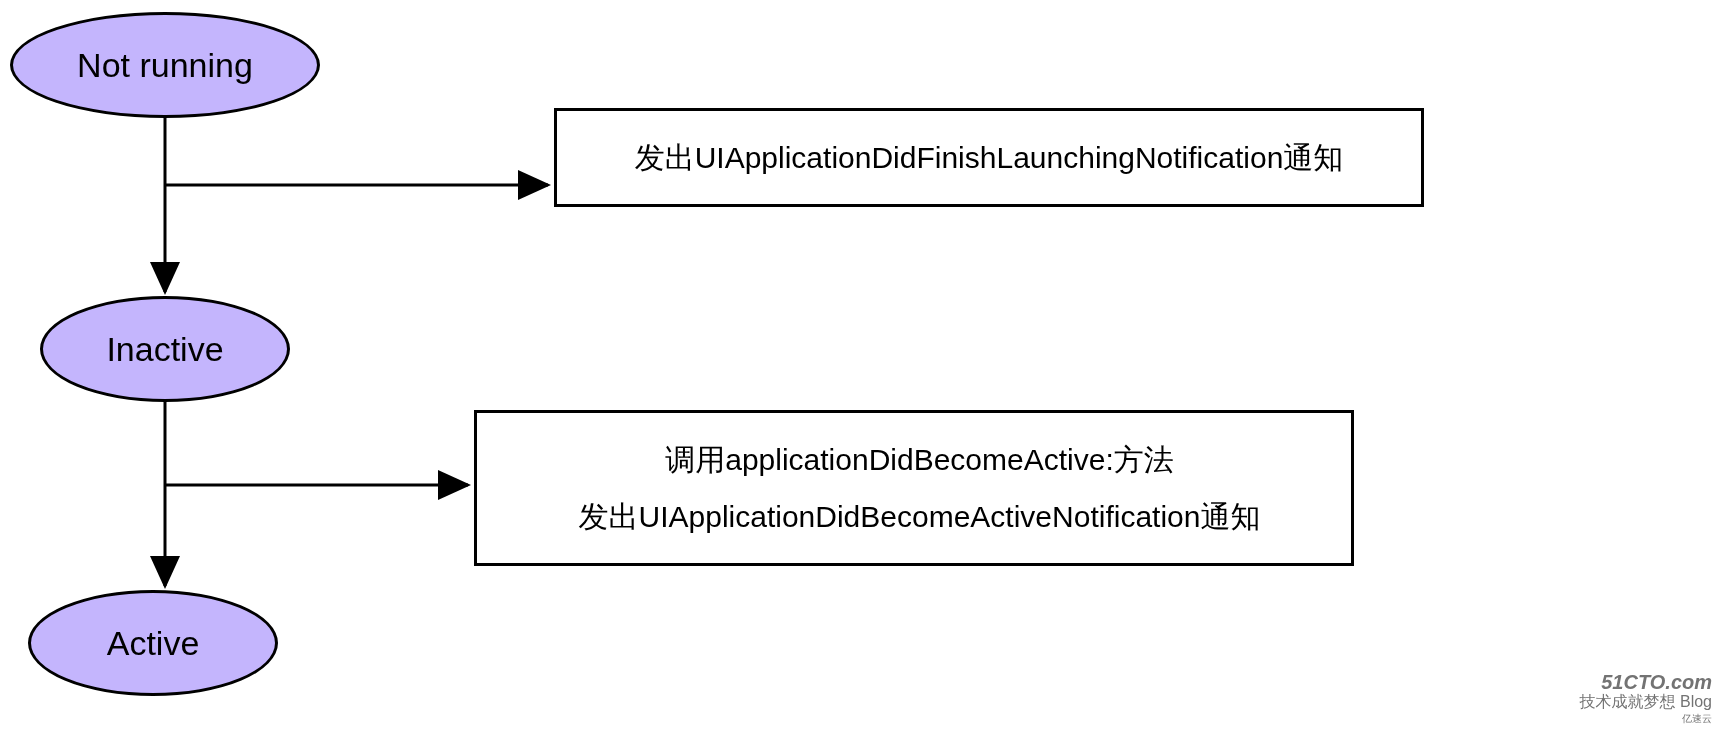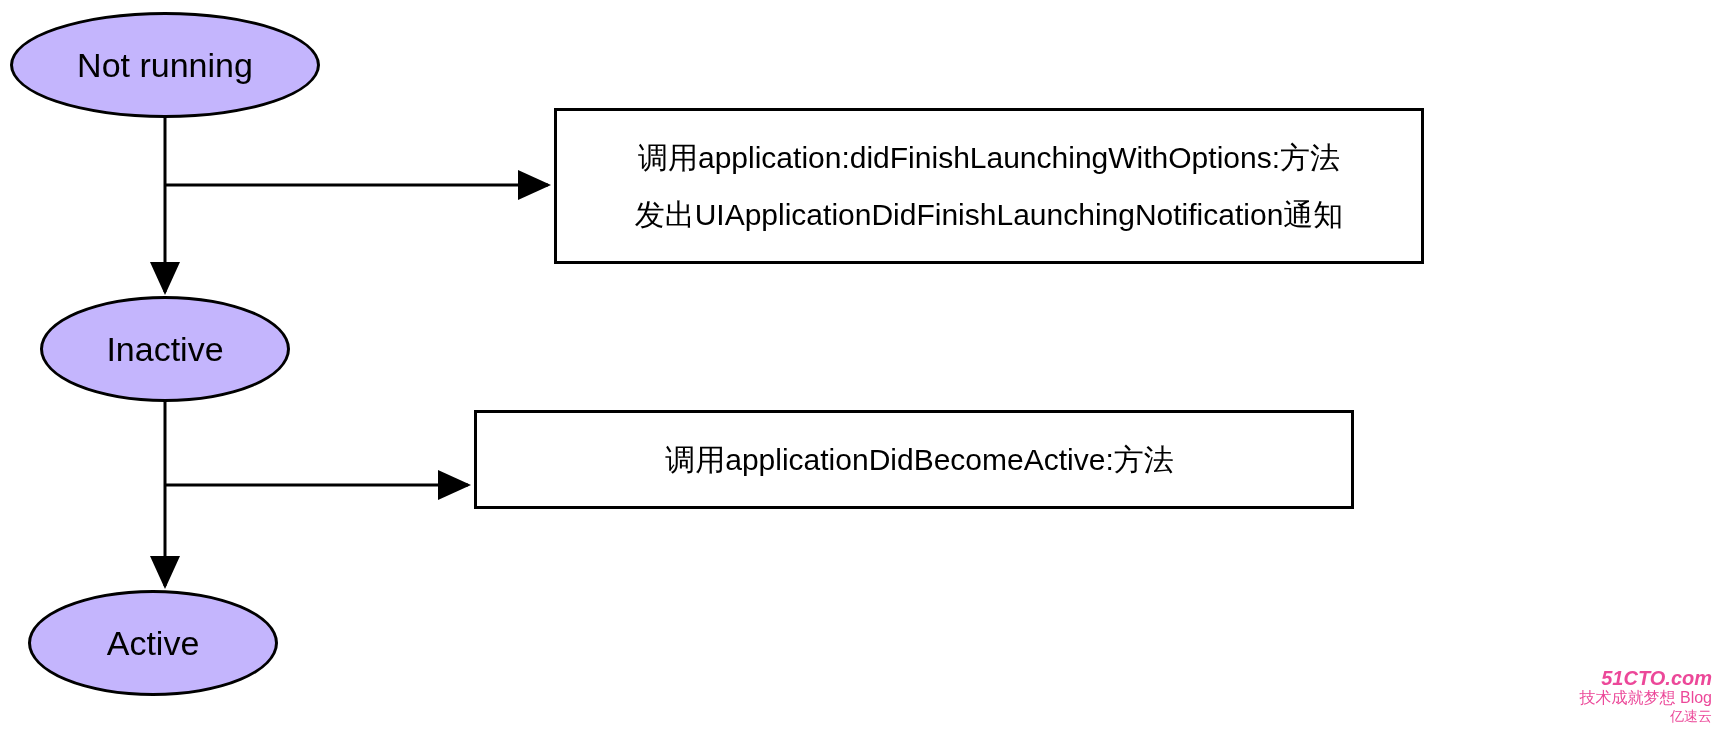--- a/index.html
+++ b/index.html
@@ -40,52 +40,52 @@
     left: 0; top: 0;
     width: 1722px;
     height: 730px;
     pointer-events: none;
   }
   .watermark {
     position: absolute;
     right: 10px;
     bottom: 6px;
     text-align: right;
-    color: #ec4899;
+    color: #737373;
     font-size: 20px;
     line-height: 1.1;
     font-weight: bold;
     font-style: italic;
     user-select: none;
   }
   .watermark .sub { font-size: 16px; font-style: normal; font-weight: normal; }
-  .watermark .yisu { font-size: 14px; font-style: normal; font-weight: normal; margin-top:2px;}
+  .watermark .yisu { font-size: 10px; font-style: normal; font-weight: normal; margin-top:2px;}
 </style>
 </head>
 <body>
 
 <div class="node" style="left:10px; top:12px; width:310px; height:106px;">
   <span>Not running</span>
 </div>
 
 <div class="node" style="left:40px; top:296px; width:250px; height:106px;">
   <span>Inactive</span>
 </div>
 
 <div class="node" style="left:28px; top:590px; width:250px; height:106px;">
   <span>Active</span>
 </div>
 
 <div class="annotation" style="left:554px; top:108px; width:870px;">
-  <div>调用application:didFinishLaunchingWithOptions:方法</div>
   <div>发出UIApplicationDidFinishLaunchingNotification通知</div>
 </div>
 
 <div class="annotation" style="left:474px; top:410px; width:880px;padding-left:35px;">
   <div>调用applicationDidBecomeActive:方法</div>
+  <div>发出UIApplicationDidBecomeActiveNotification通知</div>
 </div>
 
 <svg class="lines" viewBox="0 0 1722 730">
   <defs>
     <marker id="arrowhead" markerWidth="12" markerHeight="12" refX="10" refY="5" orient="auto">
       <path d="M0,0 L11,5 L0,10 Z" fill="#000"></path>
     </marker>
   </defs>
 
   <line x1="165" y1="118" x2="165" y2="292" stroke="#000" stroke-width="3" marker-end="url(#arrowhead)"></line>

